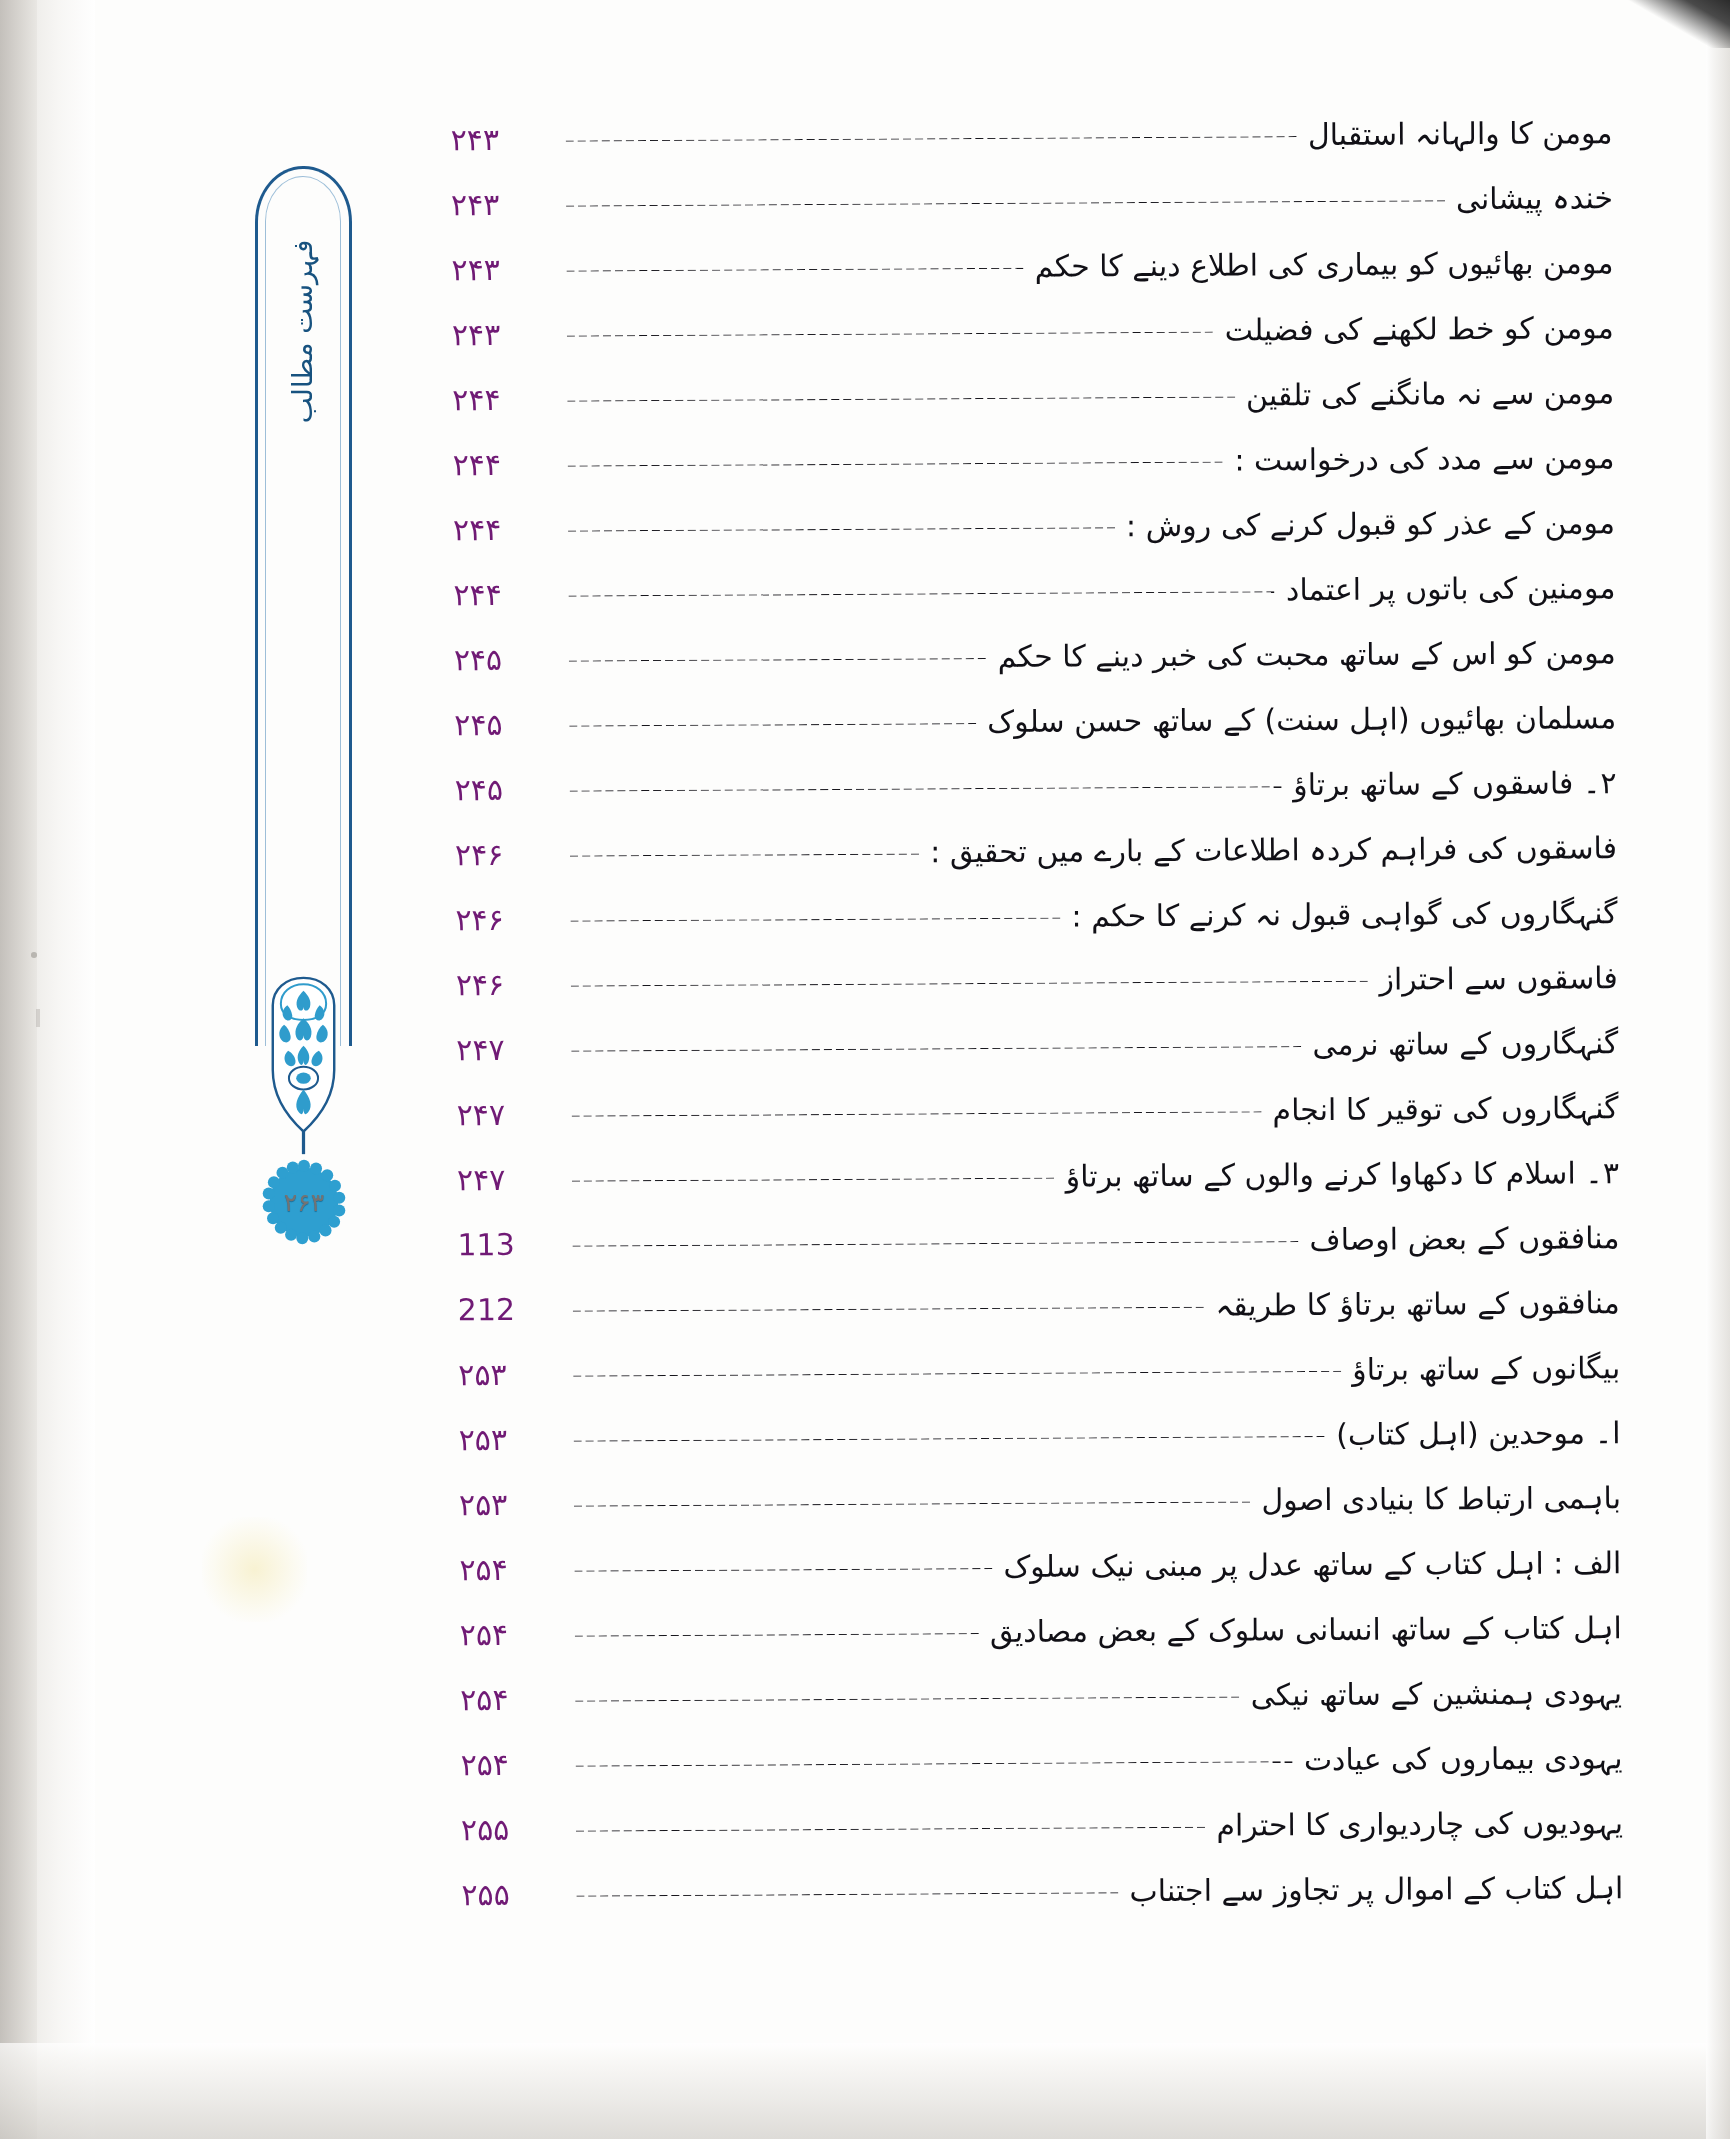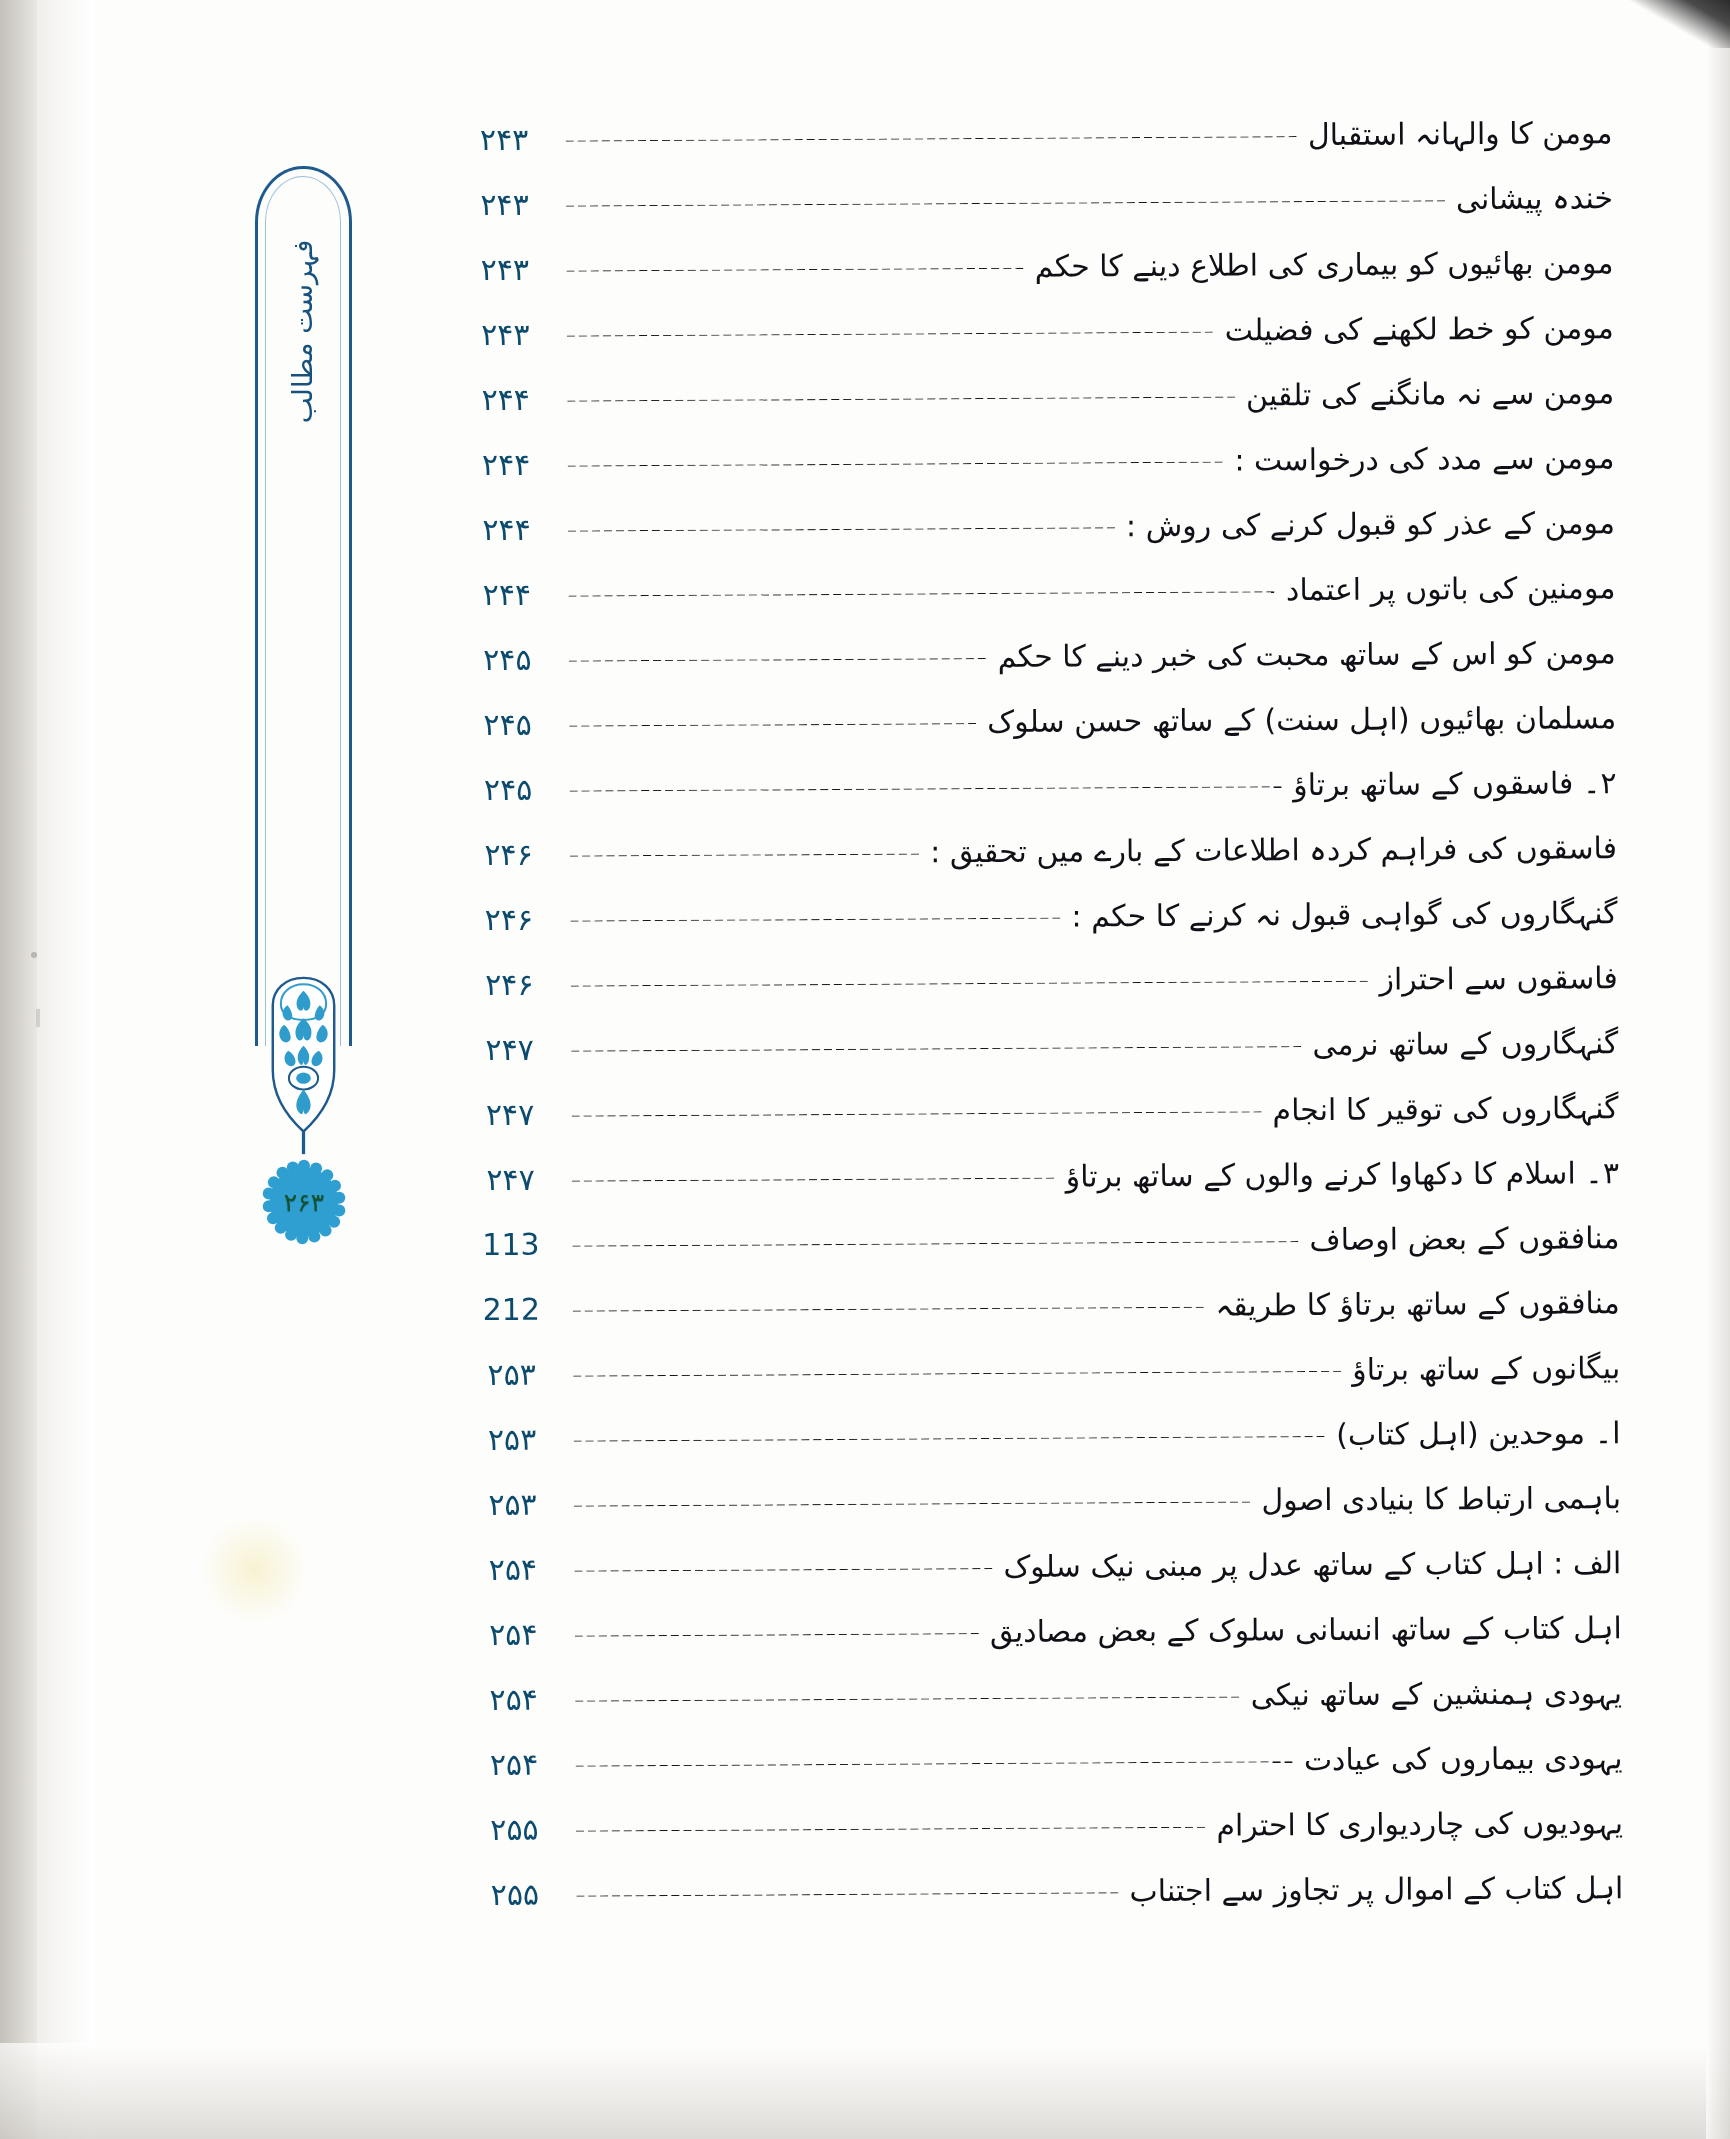--- a/index.html
+++ b/index.html
@@ -137,21 +137,21 @@
     width: 86px;
     height: 86px;
     display: flex;
     align-items: center;
     justify-content: center;
   }
   .page-badge svg { position: absolute; inset: 0; width: 100%; height: 100%; }
   .page-badge .num {
     position: relative;
     z-index: 2;
-    color: #14532d;
+    color: #737373;
     font-size: 25px;
     font-family: "DejaVu Sans", "Liberation Sans", sans-serif;
     letter-spacing: 0.8px;
     text-shadow: 0 0.8px 0.8px rgba(0,60,100,.45);
   }
 
   
   .toc-list {
     position: absolute;
     right: 113px;
@@ -191,25 +191,25 @@
   .toc-leader::after {
     content: "";
     position: absolute;
     left: 0; right: 0; top: 0;
     border-top: 4px dashed #17161c;
   }
 
   .toc-page {
     flex: 0 0 auto;
     width: 107px;
-    text-align: center;
+    text-align: left;
     font-family: "DejaVu Sans", "Liberation Sans", sans-serif;
     font-size: 30px;
     line-height: 1;
-    color: #0c4a6e;
+    color: #701a75;
     padding-right: 8px;
     direction: rtl;
   }
 
   
   .tilt { transform: rotate(-0.35deg); transform-origin: 60% 40%; }
 </style>
 </head>
 <body>
 

